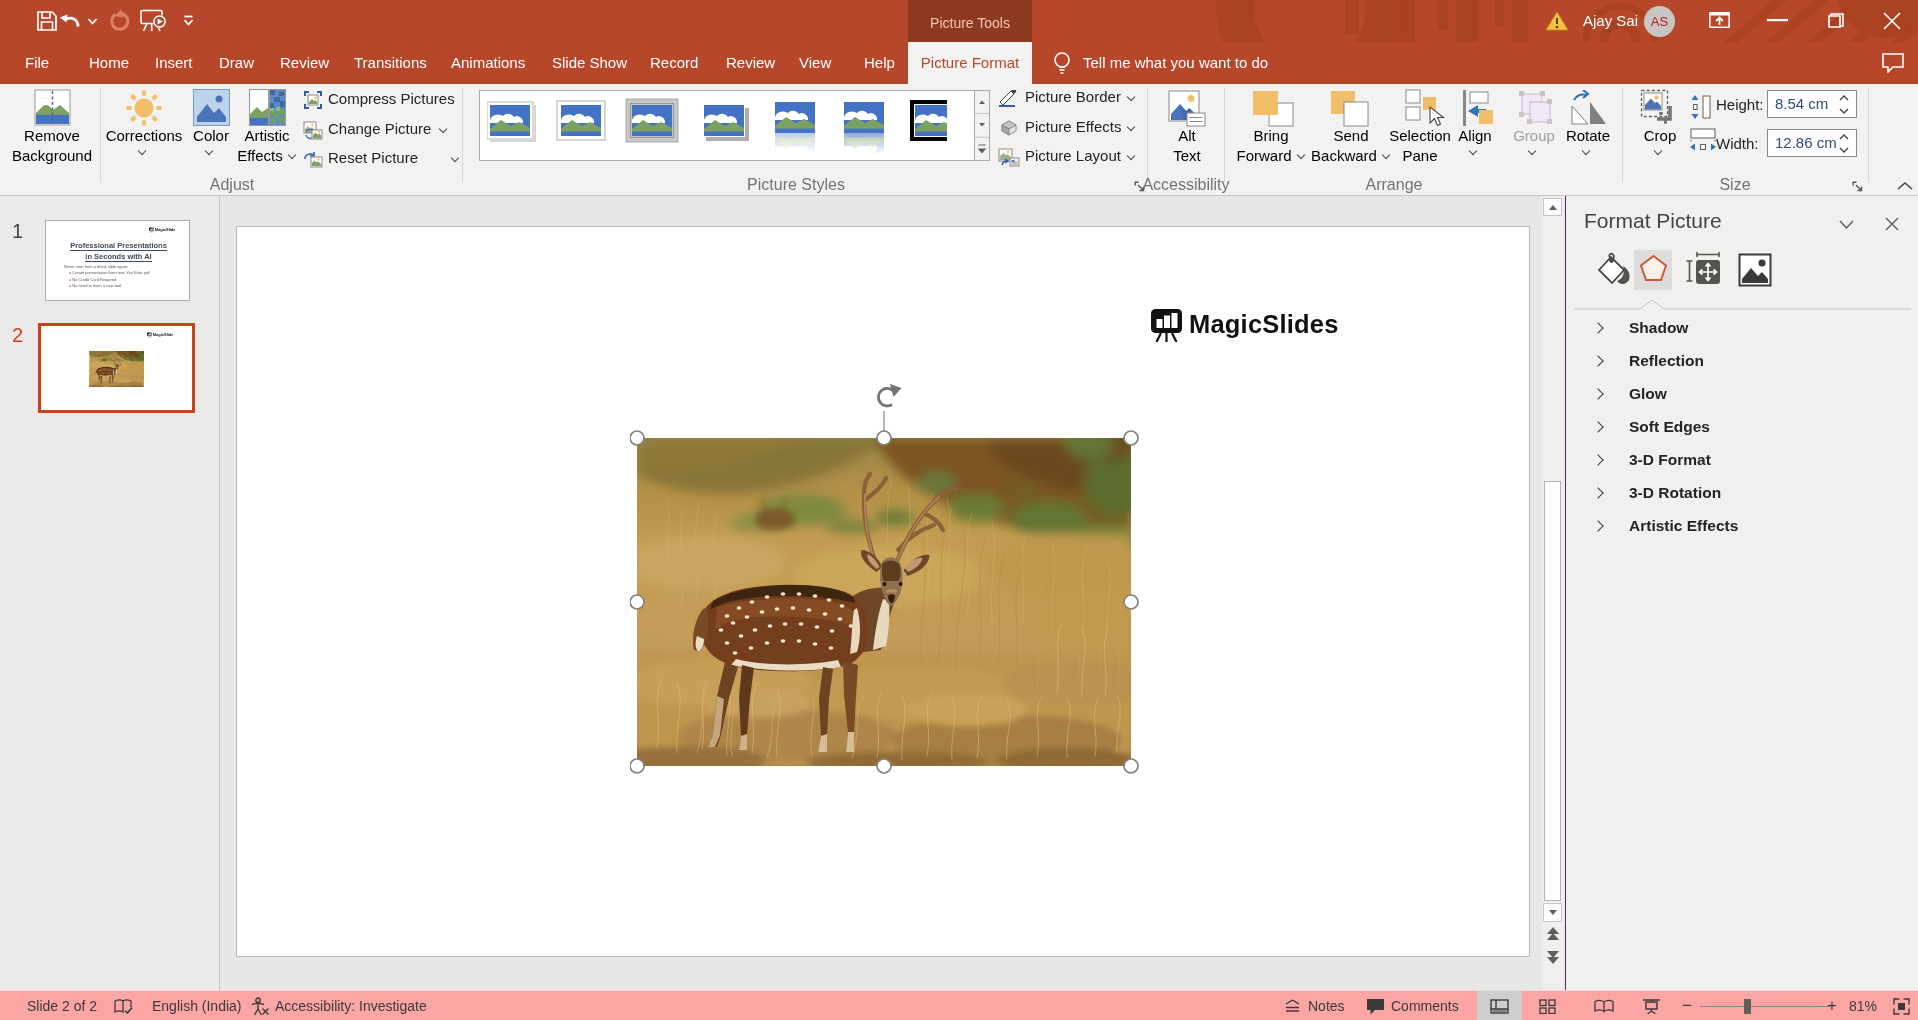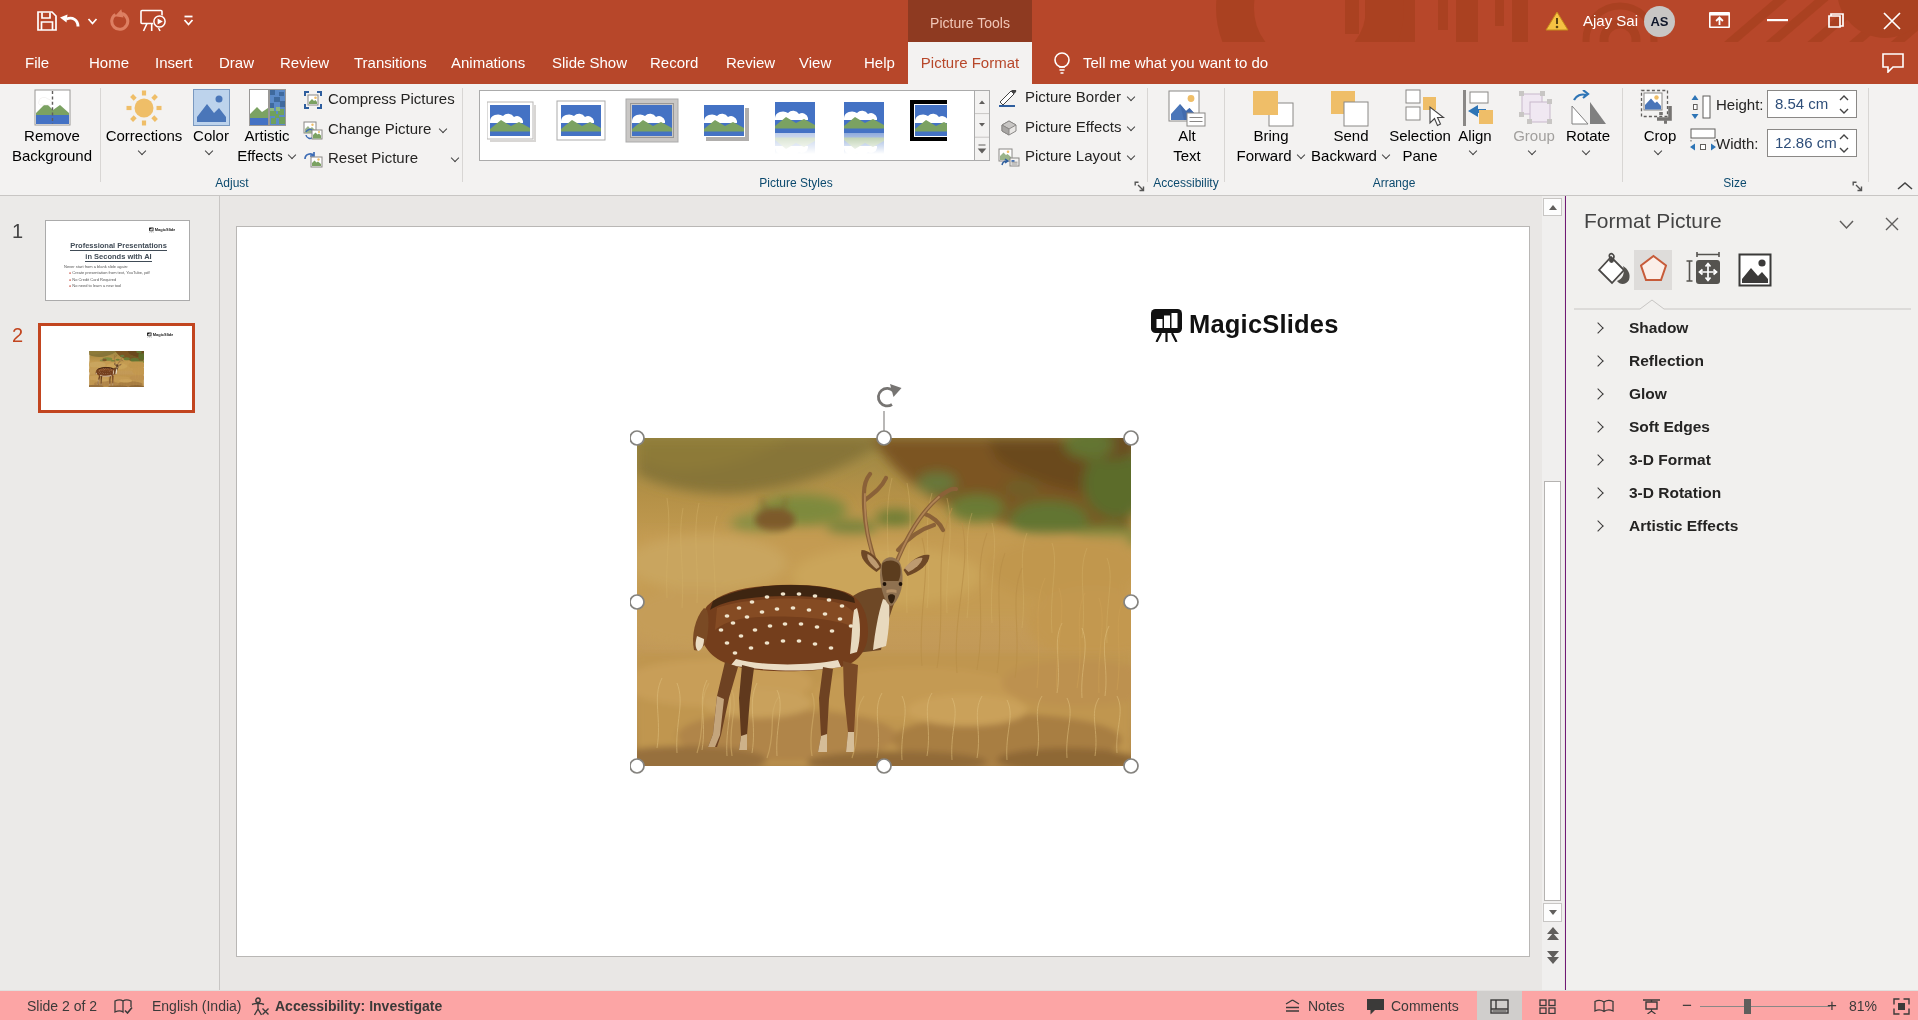--- a/index.html
+++ b/index.html
@@ -14,21 +14,21 @@
   #pt-tools { position:absolute; left:908px; top:0; width:124px; height:42px; background:#8E3A21; color:#F1C7B8; font-size:14px; text-align:center; line-height:46px; }
 
   
   #tabrow { position:absolute; left:0; top:42px; width:1918px; height:42px; background:#B7472A; }
   .tab { position:absolute; top:0; height:42px; line-height:42px; color:#fff; font-size:15px; }
   #tab-active { position:absolute; left:908px; top:0; width:124px; height:42px; background:#F3F2F1; color:#B7472A; font-size:15px; text-align:center; line-height:42px; }
 
   
   #ribbon { position:absolute; left:0; top:84px; width:1918px; height:112px; background:#F3F2F1; border-bottom:1px solid #C8C6C4; }
   .rdiv { position:absolute; top:4px; height:94px; width:1px; background:#D8D6D4; }
-  .glabel { position:absolute; top:92px; font-size:12px; color:#0c4a6e; text-align:center; }
+  .glabel { position:absolute; top:92px; font-size:16px; color:#737373; text-align:center; }
   .rbtn-label { position:absolute; font-size:15px; color:#000000; text-align:center; line-height:20px; }
   .rtext { font-size:15px; color:#252423; }
   .chev { position:absolute; width:8px; height:8px; }
   .chev::after { content:""; position:absolute; left:0; top:0; width:5px; height:5px; border-right:1.6px solid #444; border-bottom:1.6px solid #444; transform:rotate(45deg); }
   .chevi { display:inline-block; width:9px; height:9px; position:relative; margin-left:5px; }
   .chevi::after { content:""; position:absolute; left:1px; top:0px; width:5px; height:5px; border-right:1.6px solid #444; border-bottom:1.6px solid #444; transform:rotate(45deg); }
   .launcher { position:absolute; width:12px; height:12px; }
   .field { width:90px; height:28px; background:#fff; border:1px solid #8A8886; font-size:15px; line-height:26px; padding-left:7px; }
   .field span { color:#2E4E79; }
   .pitem { position:absolute; left:42px; font-size:15.5px; font-weight:bold; color:#252423; }
@@ -106,21 +106,21 @@
       <path d="M1.5 5 L5.5 9.5 L9.5 5" fill="none" stroke="#fff" stroke-width="1.8"></path>
     </svg>
     <div id="pt-tools">Picture Tools</div>
 
     <svg class="deco" style="left:1545px;top:10px;width:24px;height:22px" viewBox="0 0 24 22">
       <path d="M12 2 L23 20 H1 Z" fill="#F6C243" stroke="#C58A1A" stroke-width="1"></path>
       <path d="M12 8 v6" stroke="#5a4310" stroke-width="2"></path>
       <circle cx="12" cy="17" r="1.3" fill="#5a4310"></circle>
     </svg>
     <div class="abs" style="left:1583px;top:0;height:42px;line-height:42px;color:#fff;font-size:15px;">Ajay Sai</div>
-    <div class="abs" style="left:1644px;top:6px;width:31px;height:31px;border-radius:50%;background:#C8C6C4;color:#0f172a;font-size:13px;text-align:center;line-height:31px;font-weight:bold;">AS</div>
+    <div class="abs" style="left:1644px;top:6px;width:31px;height:31px;border-radius:50%;background:#C8C6C4;color:#b91c1c;font-size:13px;text-align:center;line-height:31px;">AS</div>
     <svg class="deco" style="left:1708px;top:11px;width:24px;height:20px" viewBox="0 0 24 20">
       <rect x="1" y="1" width="21" height="16" rx="1" fill="#fff"></rect>
       <rect x="2.6" y="4.5" width="17.8" height="11" fill="#B7472A"></rect>
       <path d="M11.5 14 v-7 m-3.4 3 l3.4-3.4 3.4 3.4" stroke="#fff" stroke-width="1.8" fill="none"></path>
     </svg>
     <svg class="deco" style="left:1767px;top:19px;width:21px;height:3px" viewBox="0 0 21 3">
         <rect width="21" height="2.2" fill="#fff"></rect>
       </svg>
     <svg class="deco" style="left:1825px;top:11px;width:20px;height:20px" viewBox="0 0 20 20">
       <path d="M4 5 v11 h11 v-11 z M6 5 v-2 h12 v12 h-3" fill="none" stroke="#fff" stroke-width="1.7"></path>
@@ -592,21 +592,21 @@
     <svg class="abs" style="left:114px;top:8px;width:20px;height:15px" viewBox="0 0 20 15">
       <path d="M1 2 C4 0.5 7 0.5 9 2 V13 C7 11.5 4 11.5 1 13 Z M9 2 C11 0.5 14 0.5 17 2 V8" fill="none" stroke="#3B3A39" stroke-width="1.3"></path>
       <path d="M11 11.5 l2.5 2.5 4.5-5.5" fill="none" stroke="#3B3A39" stroke-width="1.6"></path>
     </svg>
     <div class="sitem" style="left:152px">English (India)</div>
     <svg class="abs" style="left:250px;top:6px;width:20px;height:19px" viewBox="0 0 20 19">
       <circle cx="8" cy="3.2" r="2.2" fill="none" stroke="#3B3A39" stroke-width="1.4"></circle>
       <path d="M2 7.5 C5 6 11 6 14 7.5 M8 7 v5 M8 12 l-3.5 6 M8 12 l3.5 6" fill="none" stroke="#3B3A39" stroke-width="1.4"></path>
       <path d="M12.5 11.5 l6 6 m0-6 l-6 6" stroke="#3B3A39" stroke-width="1.4"></path>
     </svg>
-    <div class="sitem" style="left:275px;font-weight:bold;">Accessibility: Investigate</div>
+    <div class="sitem" style="left:275px;font-weight:normal;">Accessibility: Investigate</div>
     <svg class="abs" style="left:1284px;top:8px;width:17px;height:15px" viewBox="0 0 17 15">
       <path d="M8.5 1 L15 5 M8.5 1 L2 5" fill="none" stroke="#3B3A39" stroke-width="1.4"></path>
       <path d="M2 8.5 h13 M2 12 h13" stroke="#3B3A39" stroke-width="1.4"></path>
     </svg>
     <div class="sitem" style="left:1308px">Notes</div>
     <svg class="abs" style="left:1366px;top:7px;width:19px;height:17px" viewBox="0 0 19 17">
       <path d="M1 1 h17 v11 h-9 l-4.5 4.5 v-4.5 h-3.5 z" fill="#3B3A39"></path>
     </svg>
     <div class="sitem" style="left:1391px">Comments</div>
     <div class="abs" style="left:1477px;top:0;width:45px;height:30px;background:#D0CECC;"></div>

